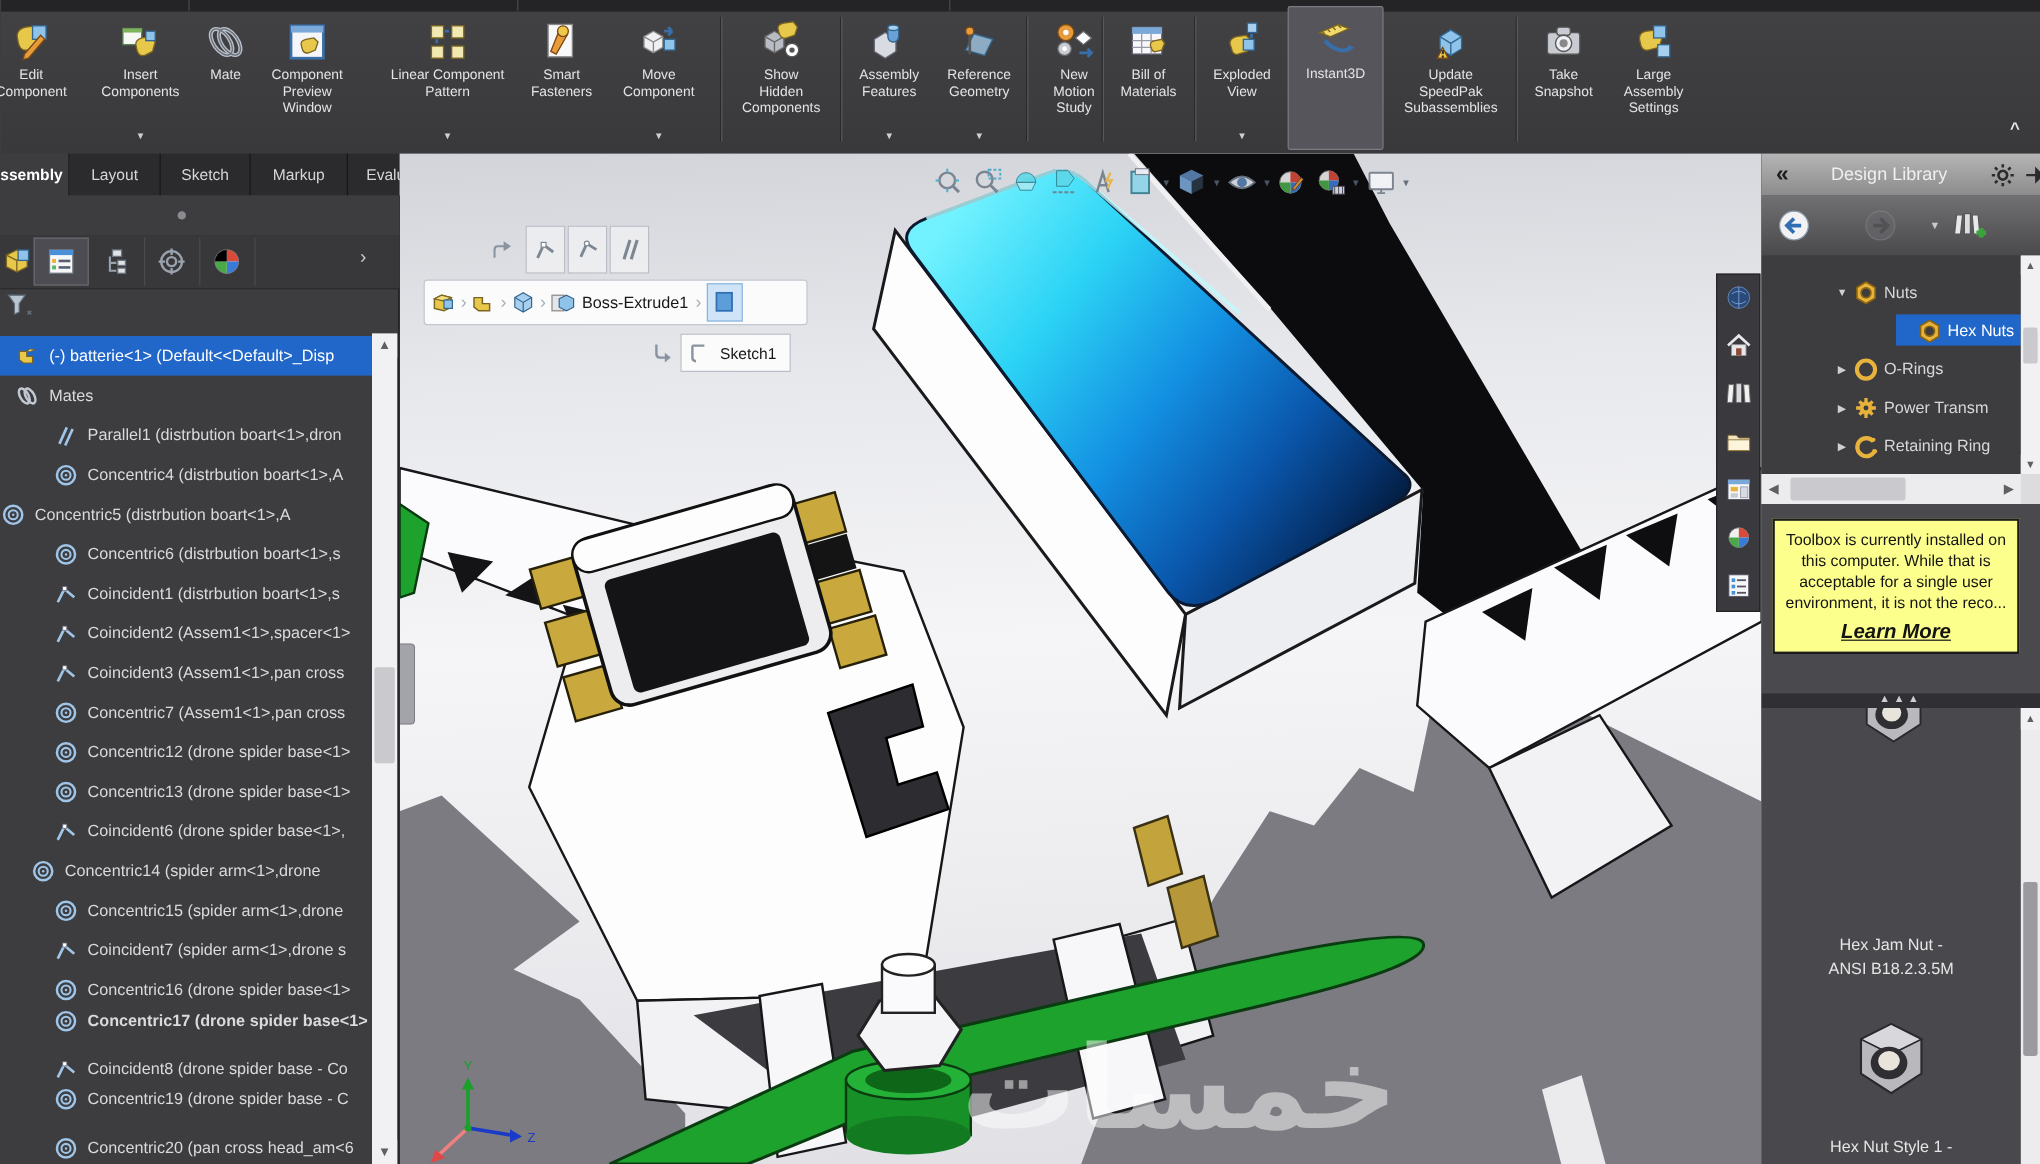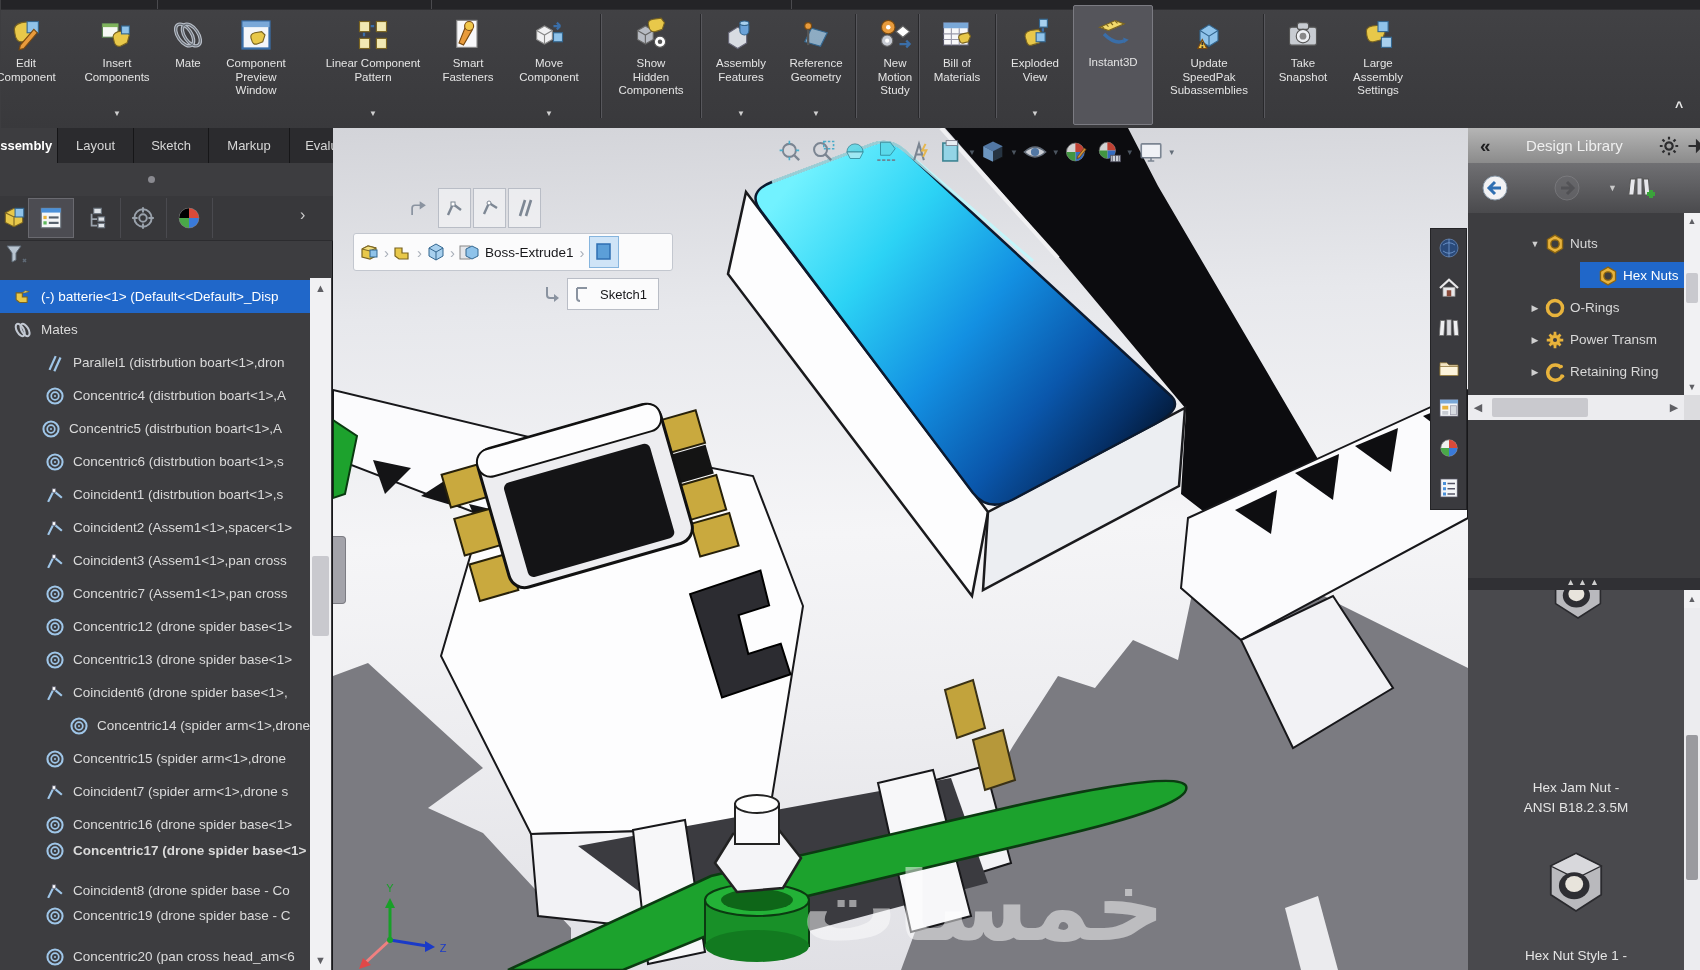--- a/index.html
+++ b/index.html
@@ -613,21 +613,21 @@
           <span>Parallel1 (distrbution boart&lt;1&gt;,dron</span>
         </div>
         <div class="ft-row" style="top: 216px; padding-left: 44px;">
           <span class="ft-ico"><svg viewBox="0 0 32 32" width="100%" height="100%" xmlns="http://www.w3.org/2000/svg">
               <circle cx="16" cy="16" r="11" fill="none" stroke="#9fc6e8" stroke-width="3"></circle>
               <circle cx="16" cy="16" r="5.5" fill="none" stroke="#9fc6e8" stroke-width="2.5"></circle>
               <circle cx="16" cy="16" r="1.5" fill="#9fc6e8"></circle>
             </svg></span>
           <span>Concentric4 (distrbution boart&lt;1&gt;,A</span>
         </div>
-        <div class="ft-row" style="top: 249px;  margin-left: 40px;">
+        <div class="ft-row" style="top: 249px; ">
           <span class="ft-ico"><svg viewBox="0 0 32 32" width="100%" height="100%" xmlns="http://www.w3.org/2000/svg">
               <circle cx="16" cy="16" r="11" fill="none" stroke="#9fc6e8" stroke-width="3"></circle>
               <circle cx="16" cy="16" r="5.5" fill="none" stroke="#9fc6e8" stroke-width="2.5"></circle>
               <circle cx="16" cy="16" r="1.5" fill="#9fc6e8"></circle>
             </svg></span>
           <span>Concentric5 (distrbution boart&lt;1&gt;,A</span>
         </div>
         <div class="ft-row" style="top: 282px; padding-left: 44px;">
           <span class="ft-ico"><svg viewBox="0 0 32 32" width="100%" height="100%" xmlns="http://www.w3.org/2000/svg">
               <circle cx="16" cy="16" r="11" fill="none" stroke="#9fc6e8" stroke-width="3"></circle>
@@ -681,21 +681,21 @@
             </svg></span>
           <span>Concentric13 (drone spider base&lt;1&gt;</span>
         </div>
         <div class="ft-row" style="top: 513px; padding-left: 44px;">
           <span class="ft-ico"><svg viewBox="0 0 32 32" width="100%" height="100%" xmlns="http://www.w3.org/2000/svg">
               <path d="M6 26 L14 10 M14 10 L26 20" stroke="#9fc6e8" stroke-width="3.2" fill="none"></path>
               <rect x="12" y="7" width="5" height="5" fill="#fff" stroke="#667"></rect>
             </svg></span>
           <span>Coincident6 (drone spider base&lt;1&gt;,</span>
         </div>
-        <div class="ft-row" style="top: 546px; padding-left: 68px;">
+        <div class="ft-row" style="top: 546px; padding-left: 25px;">
           <span class="ft-ico"><svg viewBox="0 0 32 32" width="100%" height="100%" xmlns="http://www.w3.org/2000/svg">
               <circle cx="16" cy="16" r="11" fill="none" stroke="#9fc6e8" stroke-width="3"></circle>
               <circle cx="16" cy="16" r="5.5" fill="none" stroke="#9fc6e8" stroke-width="2.5"></circle>
               <circle cx="16" cy="16" r="1.5" fill="#9fc6e8"></circle>
             </svg></span>
           <span>Concentric14 (spider arm&lt;1&gt;,drone</span>
         </div>
         <div class="ft-row" style="top: 579px; padding-left: 44px;">
           <span class="ft-ico"><svg viewBox="0 0 32 32" width="100%" height="100%" xmlns="http://www.w3.org/2000/svg">
               <circle cx="16" cy="16" r="11" fill="none" stroke="#9fc6e8" stroke-width="3"></circle>
@@ -895,20 +895,31 @@
       <div class="sb-btn" style="top:0;height:16px;font-size:9px;">▲</div>
       <div class="sb-thumb" style="top:60px;height:30px;width:12px;"></div>
       <div class="sb-btn" style="top:166px;height:16px;font-size:9px;">▼</div>
     </div>
     <div id="dl-hscroll" class="abs">
       <div class="sb-h-btn" style="left:0">◀</div>
       <div id="dl-hthumb"></div>
       <div class="sb-h-btn" style="left:196px">▶</div>
     </div>
     <div id="dl-corner"></div>
+    <div id="dl-notice-wrap" class="abs">
+      <div id="dl-notice">
+        <div id="notice-lines">
+            <div class="nl">Toolbox is currently installed on</div>
+            <div class="nl">this computer. While that is</div>
+            <div class="nl">acceptable for a single user</div>
+            <div class="nl">environment, it is not the reco...</div>
+          </div>
+        <a id="dl-learn">Learn More</a>
+      </div>
+    </div>
     <div id="dl-splitter" class="abs">
         <span>▲▲▲</span>
       </div>
     <div id="dl-files" class="abs">
         <div class="dlf-thumb" style="left: 78px; top: -28px; width: 64px; height: 64px;"><svg viewBox="0 0 80 80" width="100%" height="100%">
             <polygon points="40,6 68,20 68,52 40,70 12,52 12,20" fill="#b9b9bd" stroke="#2a2a2e" stroke-width="2"></polygon>
             <polygon points="40,6 68,20 40,34 12,20" fill="#d8d8dc" stroke="#2a2a2e" stroke-width="1.5"></polygon>
             <ellipse cx="38" cy="42" rx="17" ry="15" fill="#2e2e33"></ellipse>
             <ellipse cx="38" cy="40" rx="10" ry="9" fill="#e8e4dc"></ellipse>
           </svg></div>

